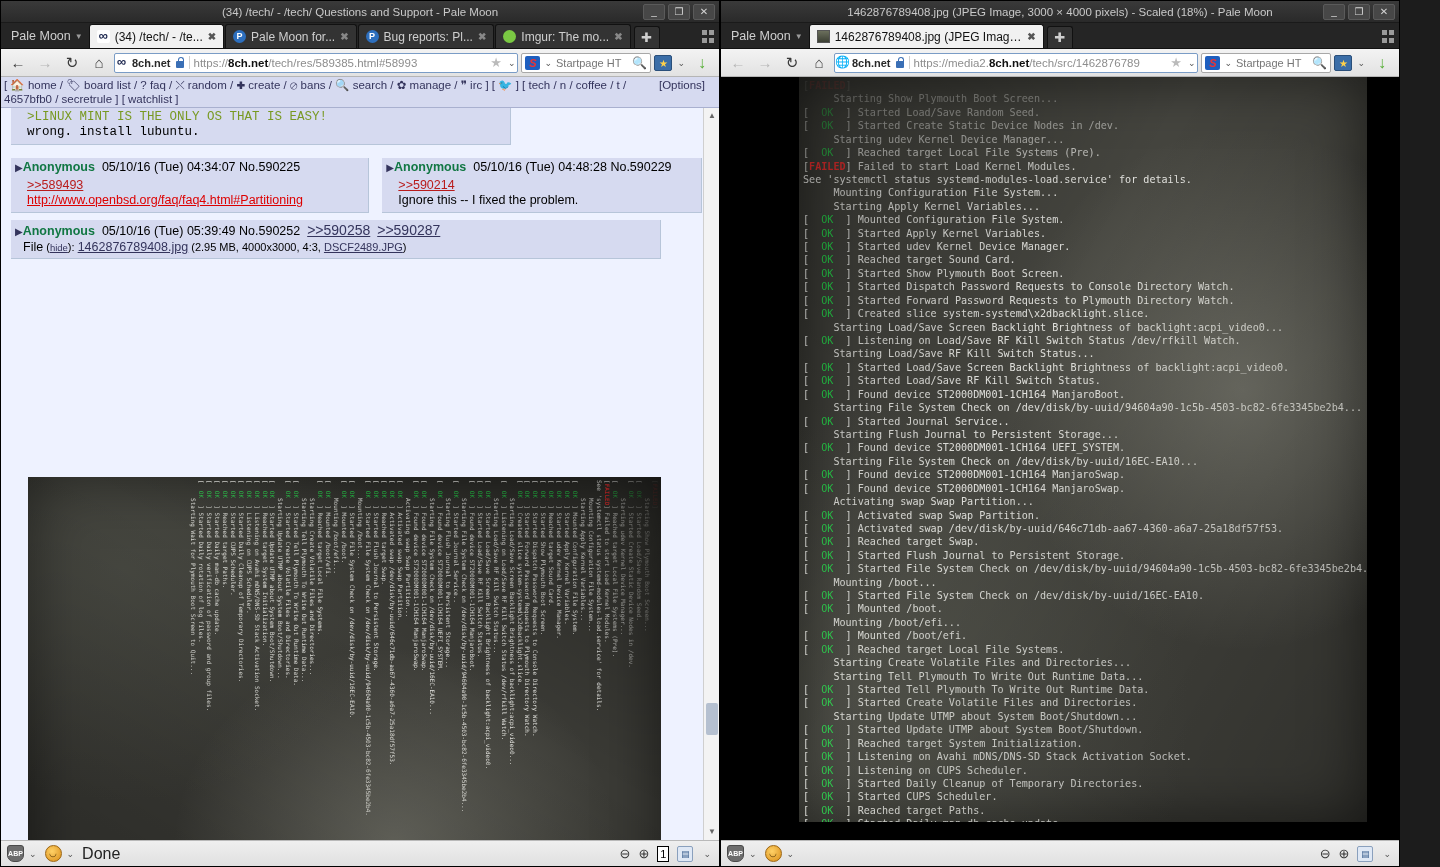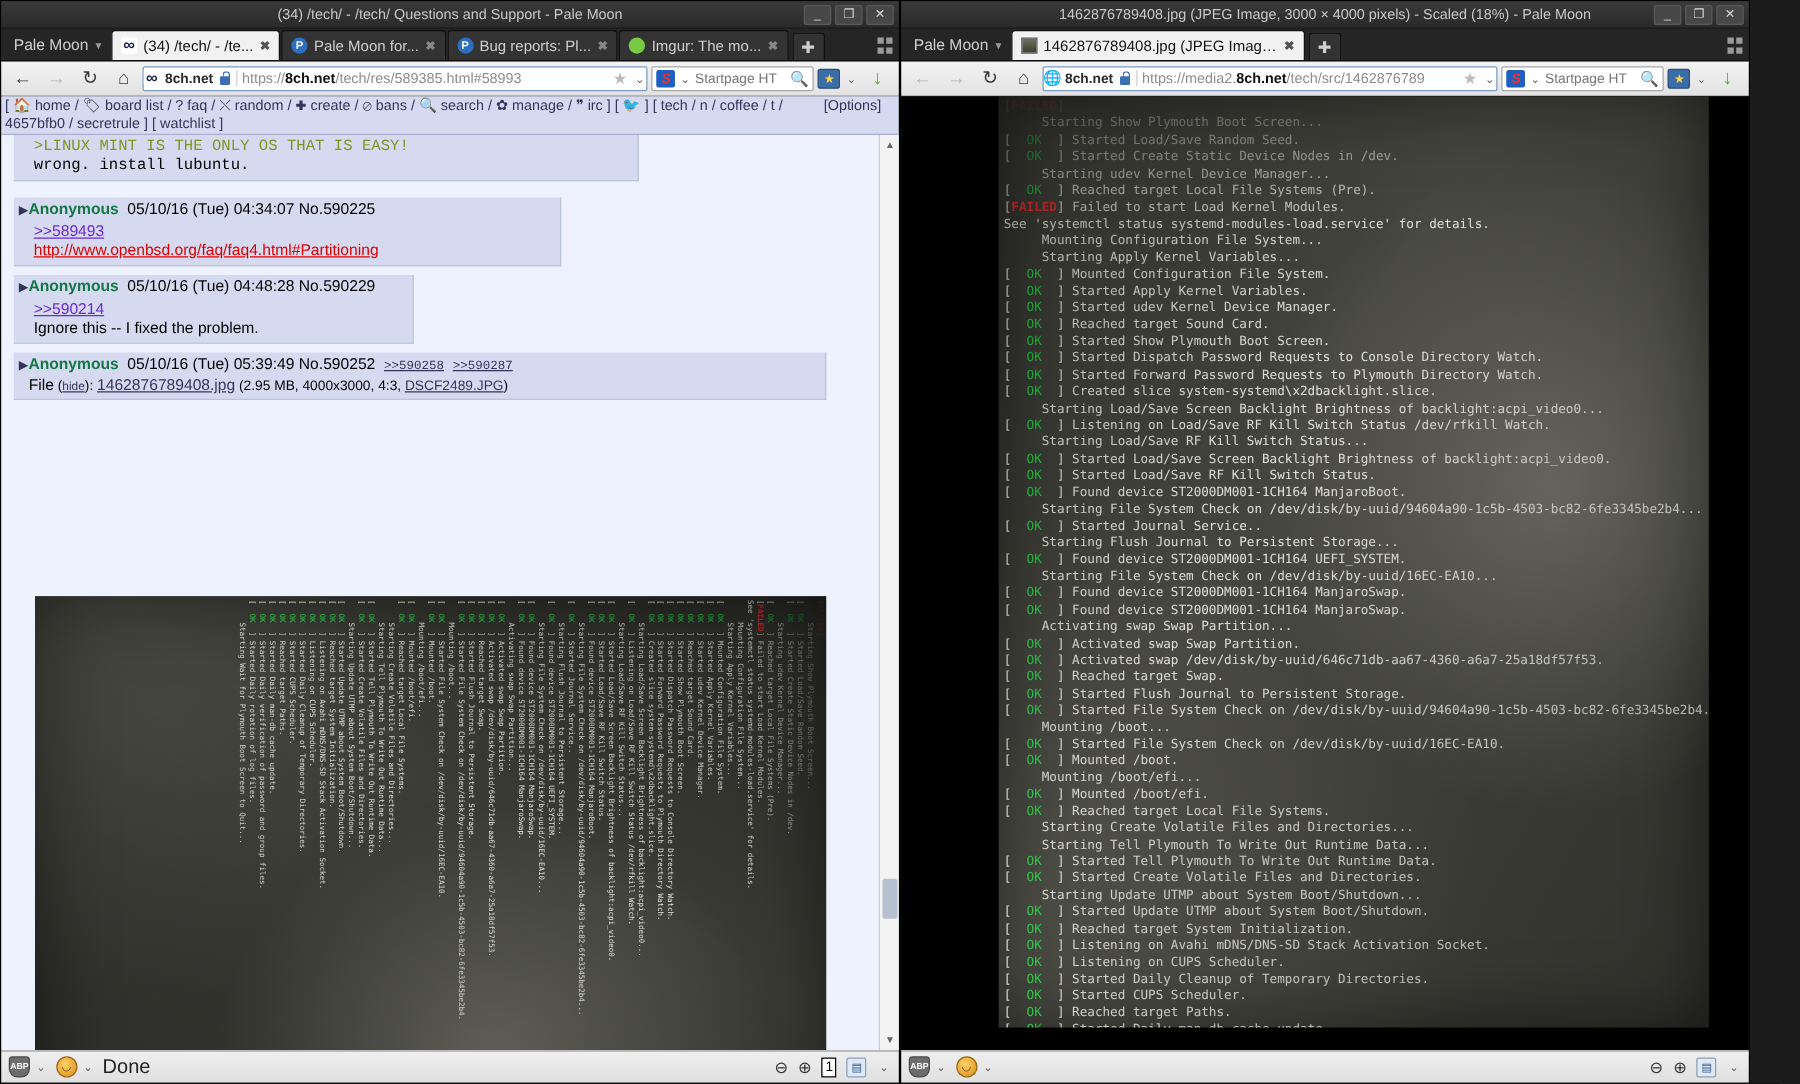--- a/index.html
+++ b/index.html
@@ -101,24 +101,24 @@
 
   
   .content { flex:1; background:#eef2ff; position:relative; overflow:hidden; display:flex; }
   .page { flex:1; position:relative; overflow:hidden; }
 
   .post { background:#d6daf0; border:1px solid #b7c5d9; border-top:none; border-left:none;
           display:inline-block; padding:2px 6px 4px 4px; margin:0 0 7px 10px; }
   .post .hdr { font-size:12.5px; color:#000; white-space:nowrap; }
   .post .hdr .tri { color:#34345c; font-size:10px; }
   .post .hdr .name { color:#117743; font-weight:bold; }
-  .post .hdr .backlink { color:#34345c; font-size:10px; text-decoration:underline;font-family:Liberation Mono, monospace; }
+  .post .hdr .backlink { color:#34345c; font-size:14px; text-decoration:underline; }
   .post .body { font-size:12.5px; color:#000; padding:4px 0 0 12px; line-height:15px; }
   .quote { color:#789922; }
-  .qlink { color:#6d28d9; text-decoration:underline; display:block; }
+  .qlink { color:#b91c1c; text-decoration:underline; display:block; }
   .extlink { color:#d00; text-decoration:underline; }
   .fileline { font-size:11px; color:#000; padding:2px 0 0 8px; }
   .fileline .fname { font-size:12.5px; color:#34345c; text-decoration:underline; }
   .fileline .hide { font-size:9.5px; color:#34345c; text-decoration:underline; }
   .fileline .orig { color:#34345c; text-decoration:underline; }
 
   
   .photo { position:relative; overflow:hidden; background:#3b3b36;
            box-shadow:inset 0 0 60px rgba(0,0,0,.55); }
   .photo .glare { position:absolute; inset:0; pointer-events:none;
@@ -259,21 +259,21 @@
       <div class="page">
 
         
         <div class="post" style="width:500px; margin-top:-8px; padding-top:6px;font-family:Liberation Mono, monospace;">
           <div class="body">
             <span class="quote">&gt;LINUX MINT IS THE ONLY OS THAT IS EASY!</span><br>
             <span>wrong. install lubuntu.</span>
           </div>
         </div>
 
-        <div class="post" style="width:438px; margin-top:6px;">
+        <div class="post" style="width:358px; margin-top:6px;">
           <div class="hdr">
             <span class="tri">▶</span><span class="name">Anonymous</span>
             &nbsp;<span>05/10/16 (Tue)</span>
             <span>04:34:07</span>
             <span>No.590225</span>
           </div>
           <div class="body">
             <a class="qlink" href="#">&gt;&gt;589493</a>
             <a class="extlink" href="#">http://www.openbsd.org/faq/faq4.html#Partitioning</a>
           </div>

